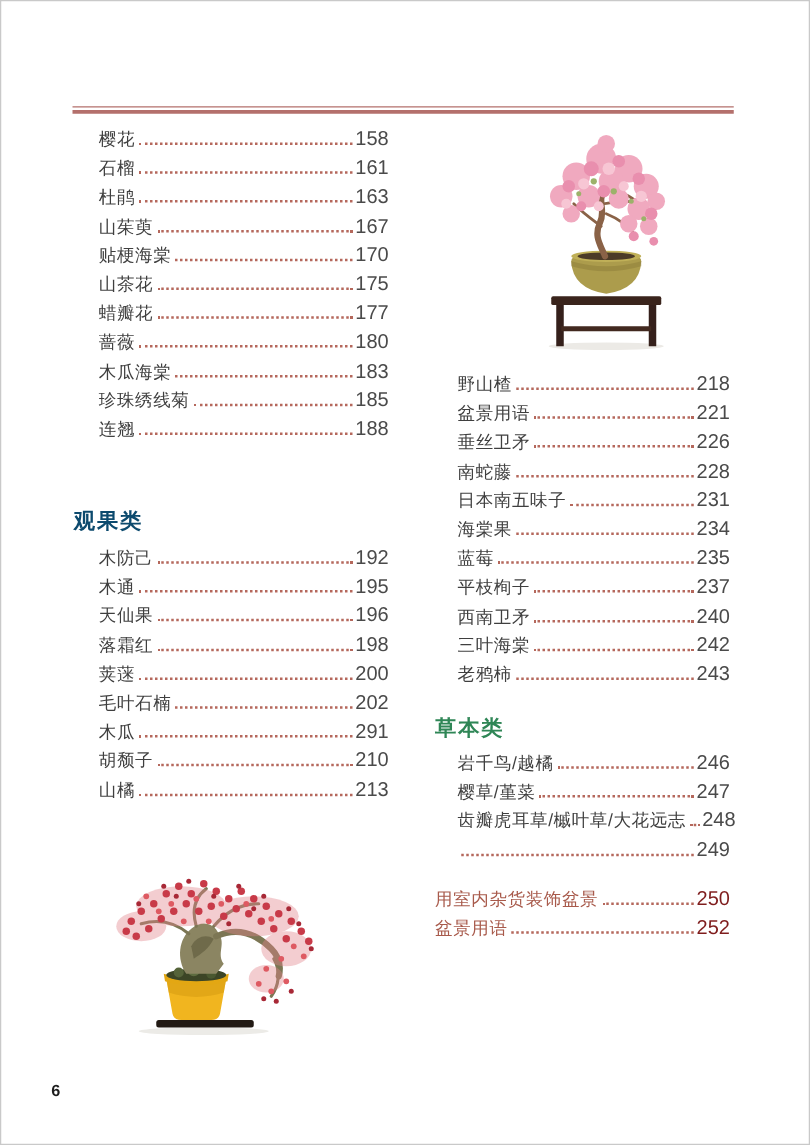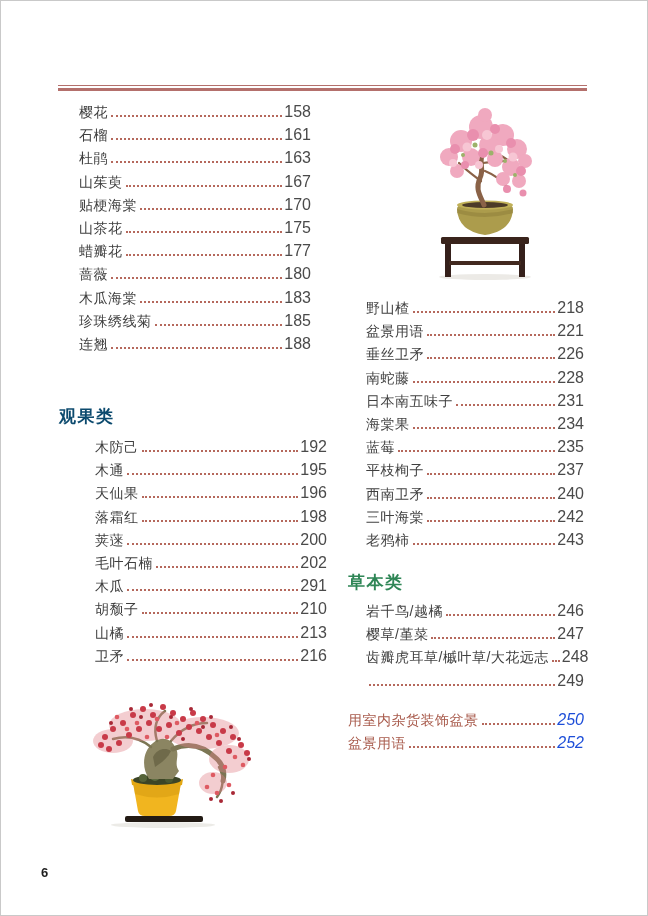--- a/index.html
+++ b/index.html
@@ -22,21 +22,21 @@
   .lbl { white-space:nowrap; letter-spacing:0.5px; }
   .leader { flex:1; border-bottom:2px dotted #b5685c; margin:0 2px 3px 3px; min-width:8px; }
   .num { color:#4a4a4a; font-size:16px; }
 
   .sec-title { font-size:17px; font-weight:bold; letter-spacing:1.5px; }
   .sec-title.purple { color:#0c4a6e; }
   .sec-title.green  { color:#2f8656; }
 
   .footer-list .toc-row { color:#a85a4b; }
   .footer-list .lbl { color:#a85a4b; }
-  .footer-list .num { color:#1d4ed8;font-style:italic; }
+  .footer-list .num { color:#7f1d1d; }
 
   .page-num { position:absolute; left:40px; top:864px; font-size:13px; font-weight:bold; color:#1e1e1e; }
 </style>
 </head>
 <body>
 
 <div class="page">
 
   <div class="double-rule">
     <div class="thin"></div>
@@ -108,21 +108,21 @@
 
   <div class="toc-row">
     <span class="lbl">连翘</span>
     <span class="leader"></span>
     <span class="num">188</span>
   </div>
 </div>
 
   <div class="block sec-title purple" style="left:58px; top:404px;">观果类</div>
 
-  <div class="block toc-list indent-l" style="left:74px; top:437px; width:252px;">
+  <div class="block toc-list indent-l" style="left:58px; top:437px; width:252px;">
   <div class="toc-row">
     <span class="lbl">木防己</span>
     <span class="leader"></span>
     <span class="num">192</span>
   </div>
 
   <div class="toc-row">
     <span class="lbl">木通</span>
     <span class="leader"></span>
     <span class="num">195</span>
@@ -163,25 +163,20 @@
     <span class="leader"></span>
     <span class="num">210</span>
   </div>
 
   <div class="toc-row">
     <span class="lbl">山橘</span>
     <span class="leader"></span>
     <span class="num">213</span>
   </div>
 
-  <div class="toc-row">
-    <span class="lbl">卫矛</span>
-    <span class="leader"></span>
-    <span class="num">216</span>
-  </div>
 </div>
 
   <div class="block" style="left:82px; top:696px;">
     <svg width="178" height="132" viewBox="0 0 178 132" xmlns="http://www.w3.org/2000/svg">
       <ellipse cx="80" cy="128" rx="52" ry="3" fill="#ecebe7"></ellipse>
       <rect x="42" y="119" width="78" height="6" rx="2" fill="#221a14"></rect>
       <path d="M50,86 L55,114 Q56,119 62,119 L86,119 Q92,119 93,114 L98,86 Q74,93 50,86 Z" fill="#f1b51f"></path>
       <path d="M50,86 L52,97 Q74,104 96,97 L98,86 Q74,93 50,86 Z" fill="#d49a10" opacity="0.5"></path>
       <path d="M48,82 Q74,90 100,82 L99,88 Q74,95 49,88 Z" fill="#e3a713"></path>
       <ellipse cx="74" cy="83" rx="24" ry="5" fill="#3c4526"></ellipse>

